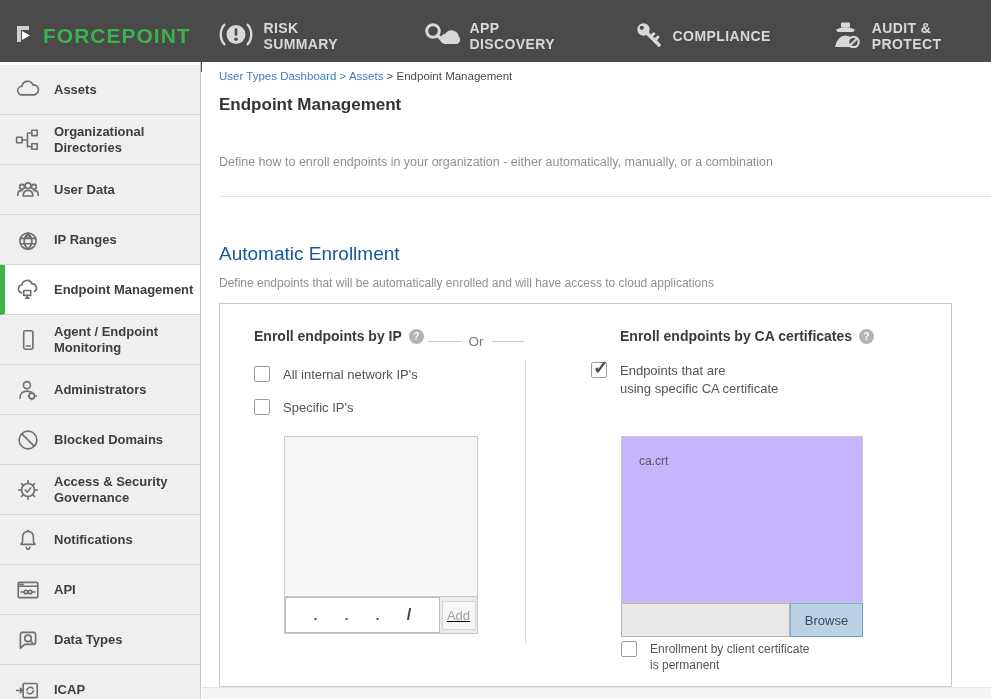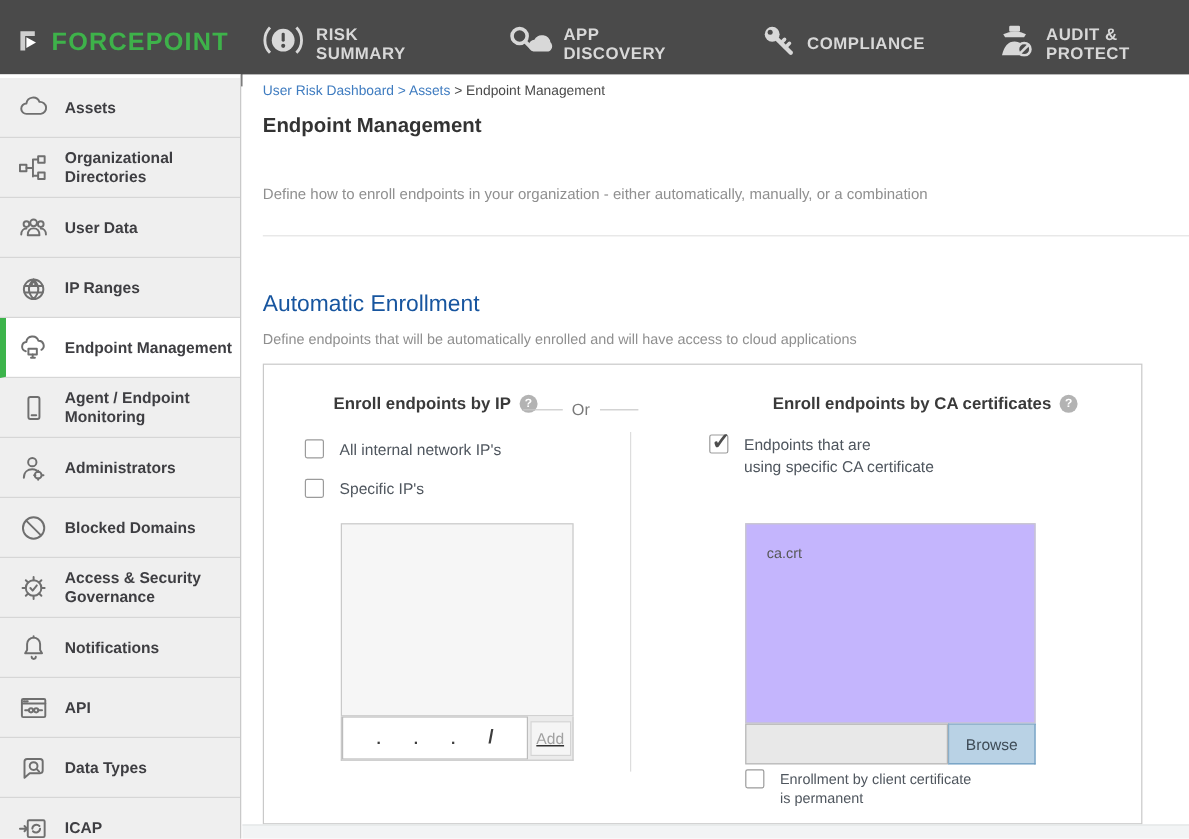--- a/index.html
+++ b/index.html
@@ -38,27 +38,27 @@
   .page-title { margin-top:13px; font-size:17px; font-weight:bold; color:#333; }
   .page-desc { margin-top:40px; font-size:12.5px; color:#8f8f8f; }
   .top-divider { margin-top:27px; margin-right:0; border-top:1px solid #e3e3e3; }
   .section-heading { margin-top:46px; font-size:19px; font-weight:400; color:#17559f; }
   .section-desc { margin-top:11px; font-size:12px; color:#8f8f8f; }
 
   
   .panel { position:relative; margin-top:13px; width:733px; height:384px;
     border:1px solid #c9c9c9; background:#fff; }
   .col-title { position:absolute; top:24px; font-size:14px; font-weight:bold; color:#3a3a3a;
-    display:flex; align-items:center; gap:7px;margin-left:24px; }
+    display:flex; align-items:center; gap:7px; }
   .ip-title { left:34px; }
   .ca-title { left:400px; }
   .help { width:15px; height:15px; border-radius:50%; background:#b3b3b3; color:#fff;
     font-size:10px; font-weight:bold; display:inline-flex; align-items:center;
     justify-content:center; cursor:pointer; flex-shrink:0; }
-  .or-wrap { position:absolute; left:216px; top:30px; width:96px; display:flex;
+  .or-wrap { position:absolute; left:208px; top:30px; width:96px; display:flex;
     align-items:center; gap:8px; }
   .or-line { flex:1; height:1px; background:#c9c9c9; }
   .or-text { font-size:13.5px; color:#7a7a7a; }
   .v-divider { position:absolute; left:305px; top:56px; width:1px; height:283px; background:#ddd; }
 
   .cb-row { position:absolute; display:flex; gap:13px; align-items:flex-start; }
   .checkbox { width:16px; height:16px; border:1px solid #9b9b9b; background:#fff;
     border-radius:2px; position:relative; cursor:pointer; flex-shrink:0; }
   .checkbox .check { position:absolute; left:1px; top:-7px; font-size:19px;
     font-weight:bold; color:#4e4e4e; }
@@ -298,21 +298,21 @@
           <path d="M11 12.5 a3.2 3.2 0 0 1 5.5-2 M17 12.5 a3.2 3.2 0 0 1-5.5 2"></path>
         </svg>
       </span>
       <span class="sb-label">ICAP</span>
     </div>
   </div>
 
   <div class="main">
 
     <div class="breadcrumb">
-      <a>User Risk Dashboard</a>
+      <a>User Types Dashboard</a>
       <span class="crumb-sep">&gt;</span>
       <a>Assets</a>
       <span class="crumb-sep2">&gt;</span>
       <span>Endpoint Management</span>
     </div>
 
     <div class="page-title">Endpoint Management</div>
     <div class="page-desc">Define how to enroll endpoints in your organization - either automatically, manually, or a combination</div>
     <div class="top-divider"></div>
 

